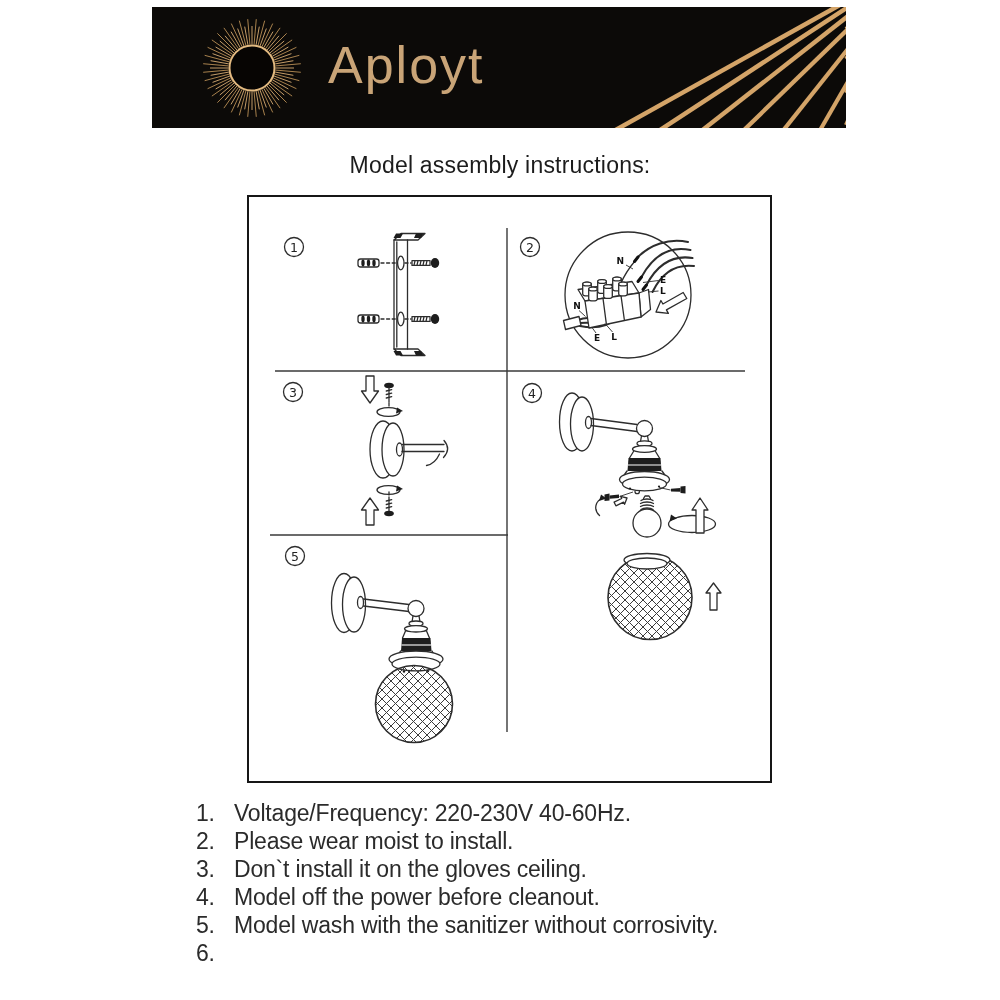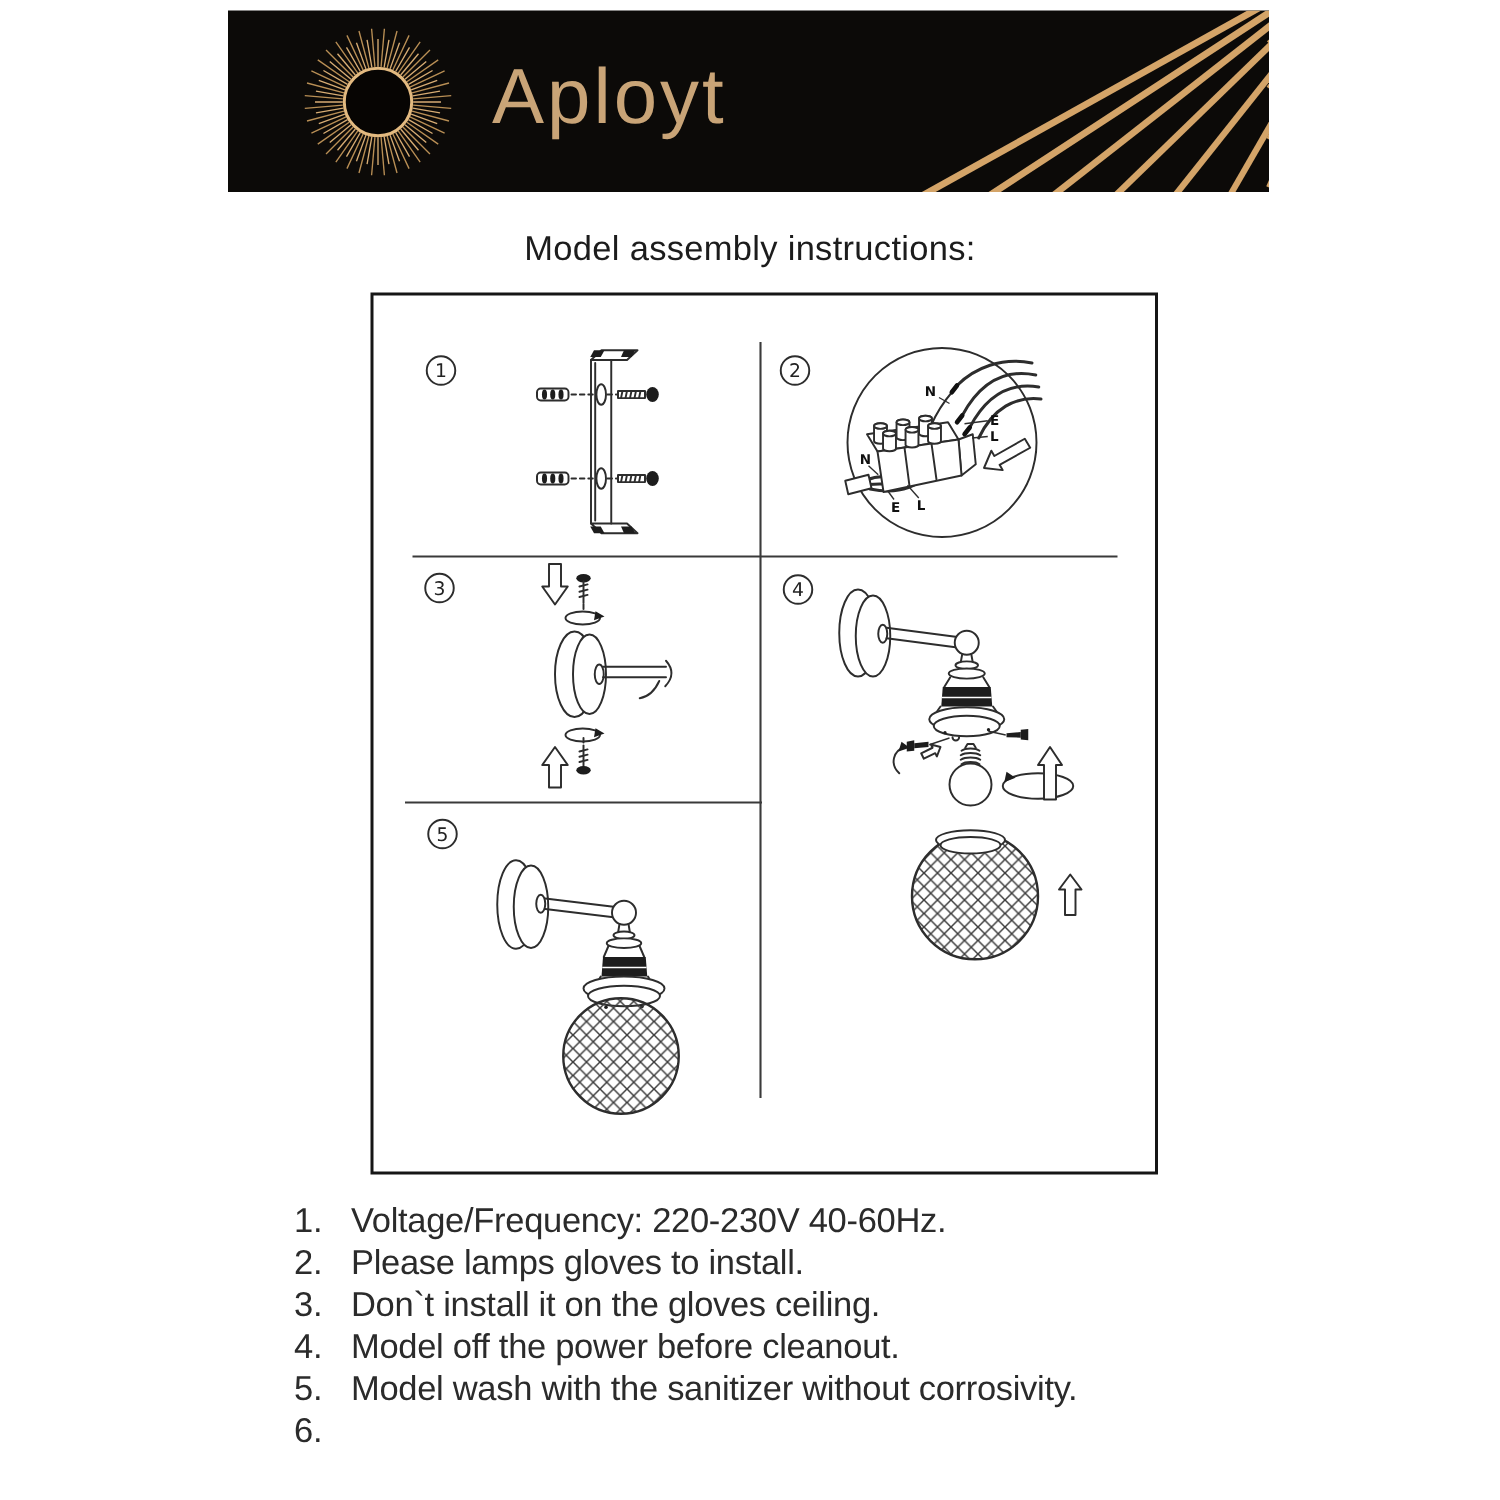--- a/index.html
+++ b/index.html
@@ -387,21 +387,21 @@
     </svg>
   </div>
 
   <div class="instructions">
     <div class="instr-item">
       <span class="num">1.</span>
       <span class="txt">Voltage/Frequency: 220-230V 40-60Hz.</span>
     </div>
     <div class="instr-item">
       <span class="num">2.</span>
-      <span class="txt">Please lamps gloves to install.</span>
+      <span class="txt">Please wear moist to install.</span>
     </div>
     <div class="instr-item">
       <span class="num">3.</span>
       <span class="txt">Don`t install it on the gloves ceiling.</span>
     </div>
     <div class="instr-item">
       <span class="num">4.</span>
       <span class="txt">Model off the power before cleanout.</span>
     </div>
     <div class="instr-item">

